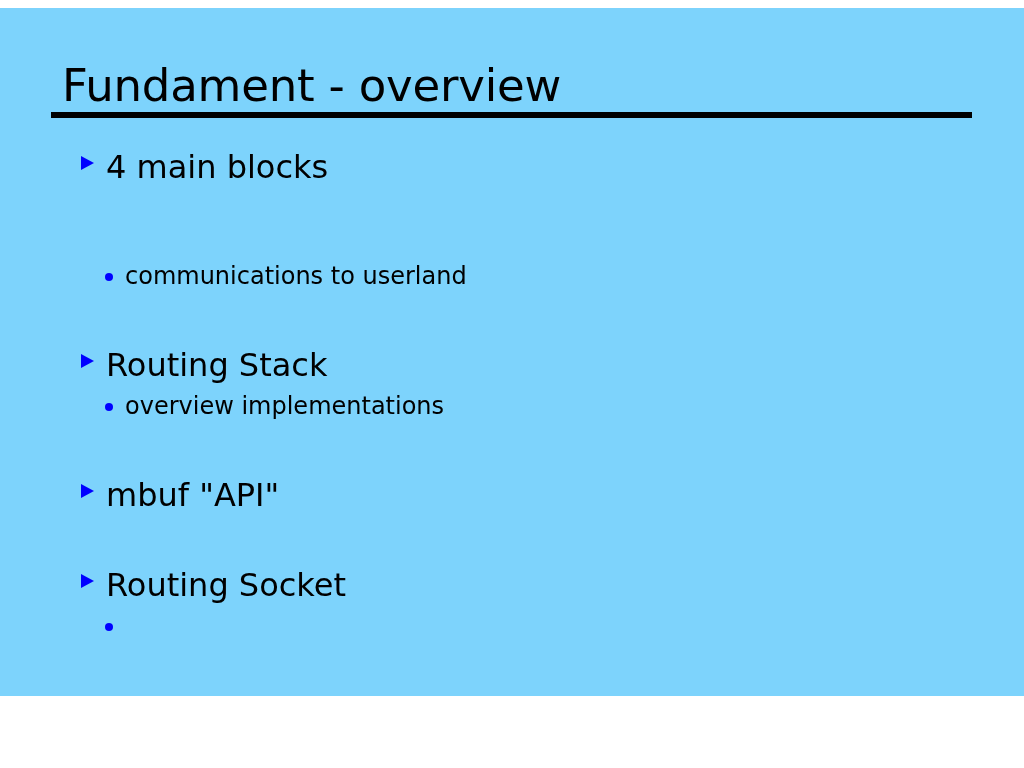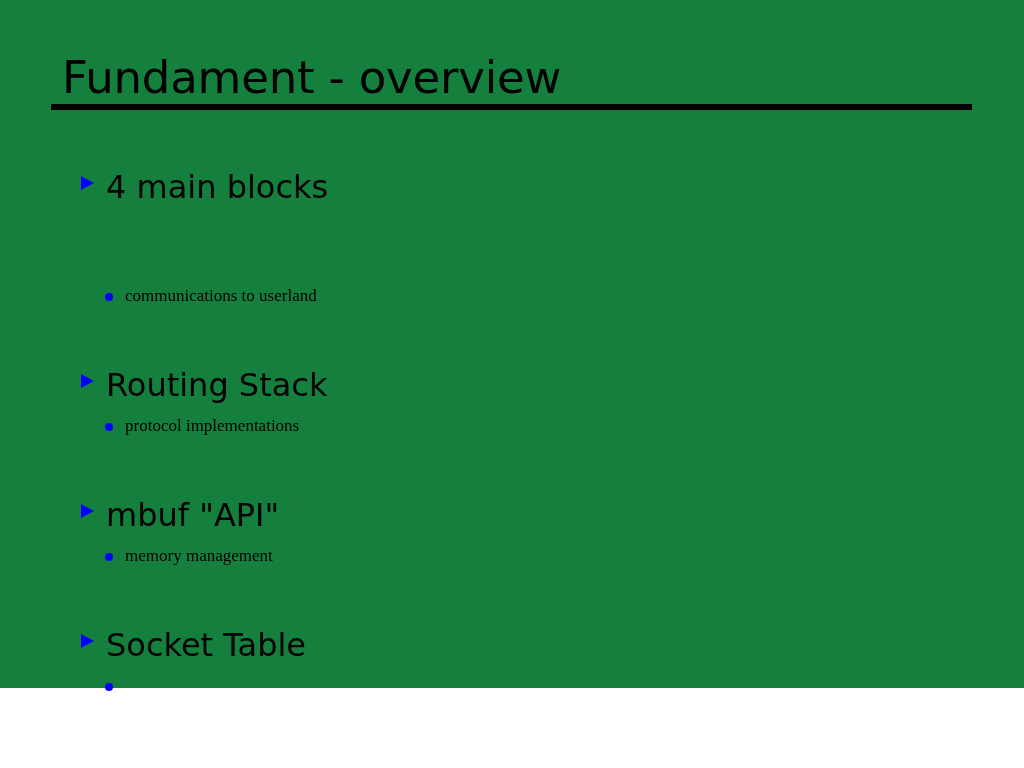--- a/index.html
+++ b/index.html
@@ -13,24 +13,24 @@
     background: #ffffff;
     font-family: "DejaVu Sans", sans-serif;
     color: #000000;
     overflow: hidden;
     position: relative;
   }
 
   .slide {
     position: absolute;
     left: 0;
-    top: 0;
+    top: 8px;
     width: 1024px;
     height: 688px;
-    background: #15803d;
+    background: #7dd3fc;
   }
 
   
   .slide-title {
     position: absolute;
     left: 62px;
     top: 50px;
     font-size: 45px;
     line-height: 56px;
     font-weight: 400;
@@ -47,21 +47,20 @@
     height: 6px;
     background: #000000;
   }
 
   
   .body-content {
     position: absolute;
     left: 0;
     top: 140px;
     width: 1024px;
-    margin-top: 28px;
   }
 
   .l1-item {
     position: relative;
     height: 45px;
   }
 
   .tri-bullet {
     position: absolute;
     left: 81px;
@@ -95,25 +94,24 @@
     width: 8px;
     height: 8px;
     border-radius: 50%;
     background: #0000ff;
   }
 
   .l2-text {
     position: absolute;
     left: 125px;
     top: 0;
-    font-size: 17px;
+    font-size: 24px;
     line-height: 30px;
     color: #000000;
     white-space: nowrap;
-    font-family: Liberation Serif, serif;
   }
 
   .gap-lg { height: 45px; }
   .gap-sm { height: 23px; }
 </style>
 </head>
 <body>
 
 <div class="slide">
 
@@ -137,38 +135,34 @@
     </div>
 
     <div class="gap-lg"></div>
 
     <div class="l1-item">
       <span class="tri-bullet"></span>
       <span class="l1-text">Routing Stack</span>
     </div>
     <div class="l2-item">
       <span class="dot-bullet"></span>
-      <span class="l2-text">protocol implementations</span>
+      <span class="l2-text">overview implementations</span>
     </div>
 
     <div class="gap-lg"></div>
 
     <div class="l1-item">
       <span class="tri-bullet"></span>
       <span class="l1-text">mbuf "API"</span>
     </div>
-    <div class="l2-item">
-      <span class="dot-bullet"></span>
-      <span class="l2-text">memory management</span>
-    </div>
 
     <div class="gap-lg"></div>
 
     <div class="l1-item">
       <span class="tri-bullet"></span>
-      <span class="l1-text">Socket Table</span>
+      <span class="l1-text">Routing Socket</span>
     </div>
     <div class="l2-item">
       <span class="dot-bullet"></span>
     </div>
 
   </div>
 </div>
 
 </body></html>

